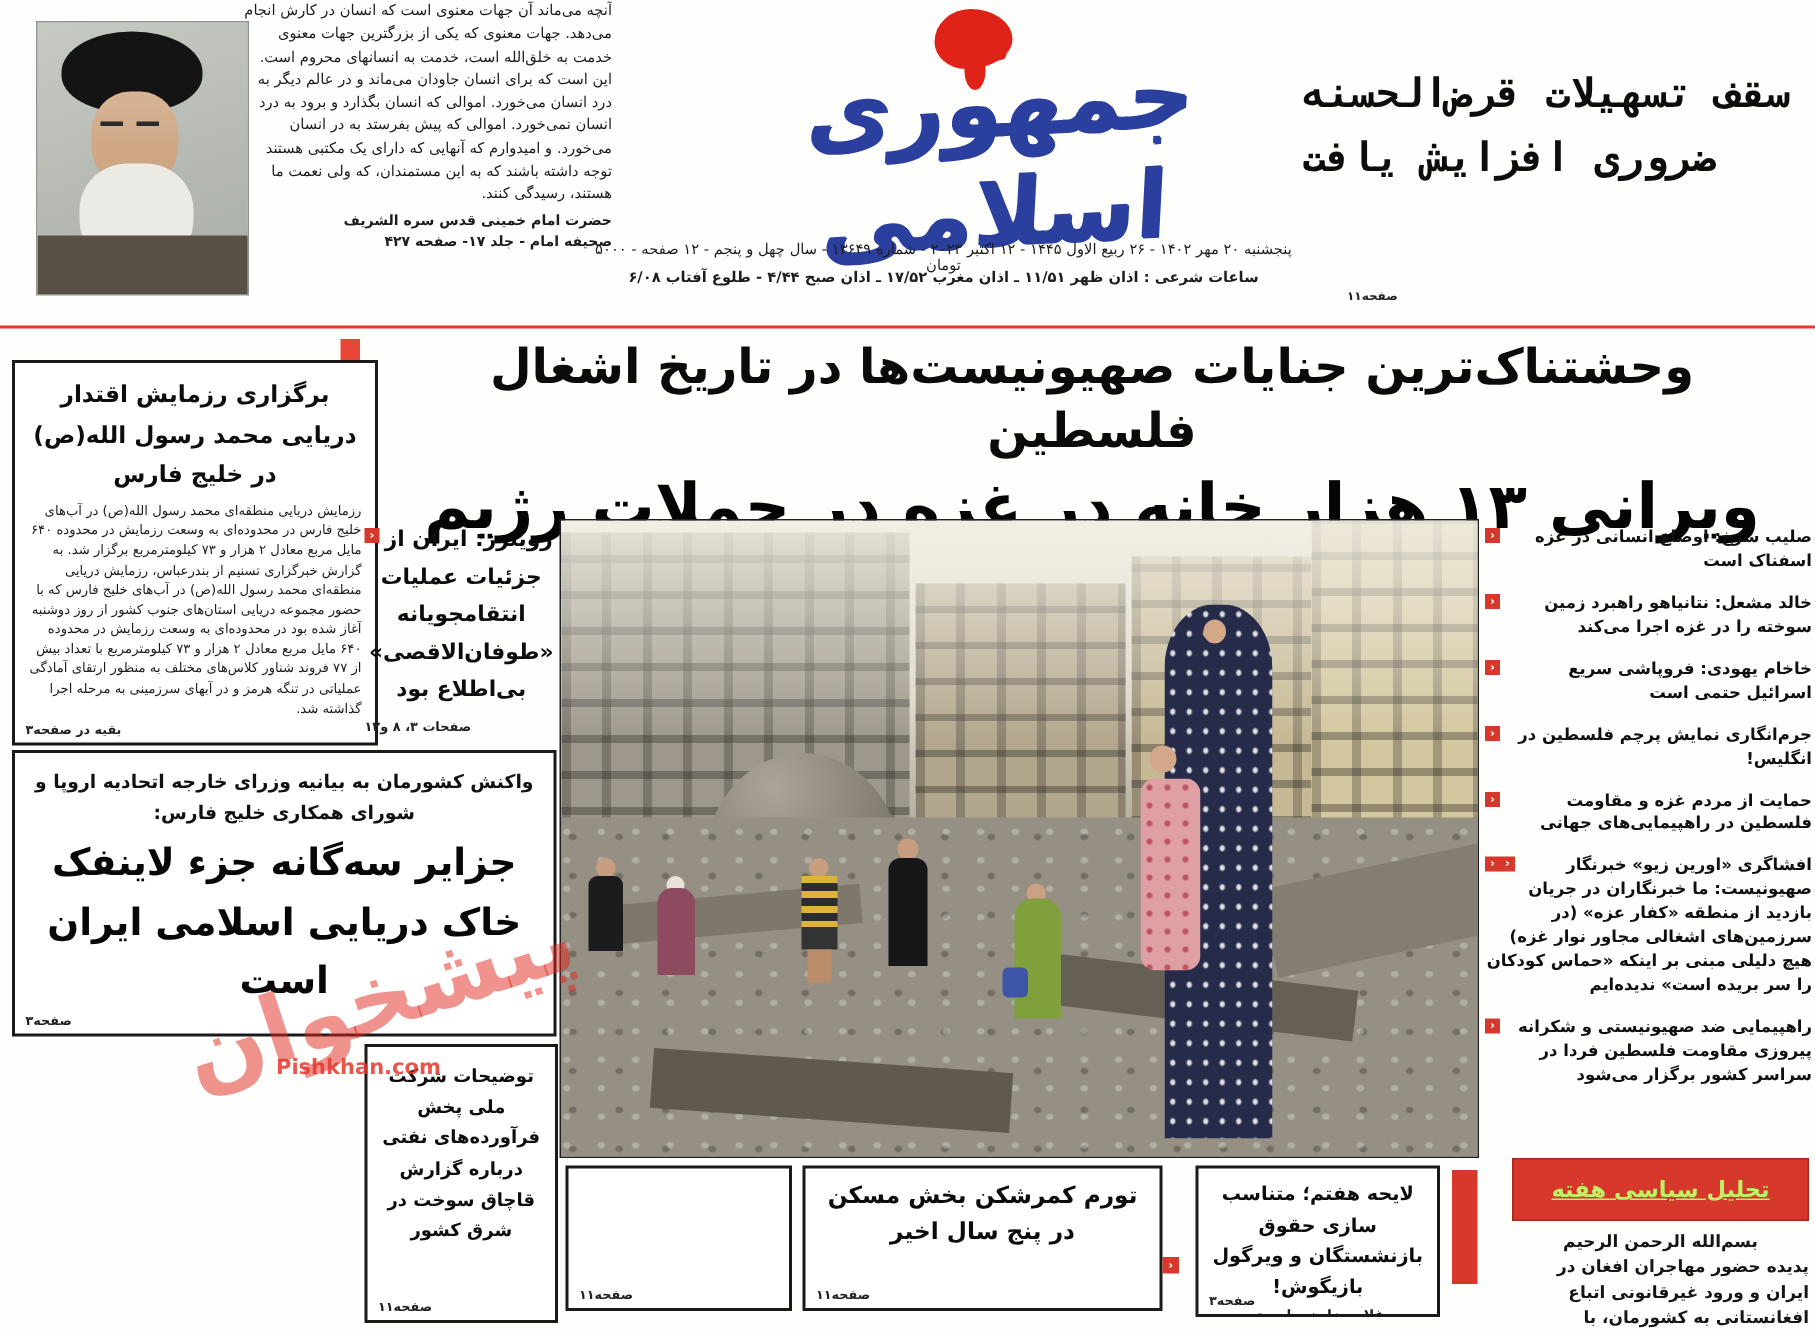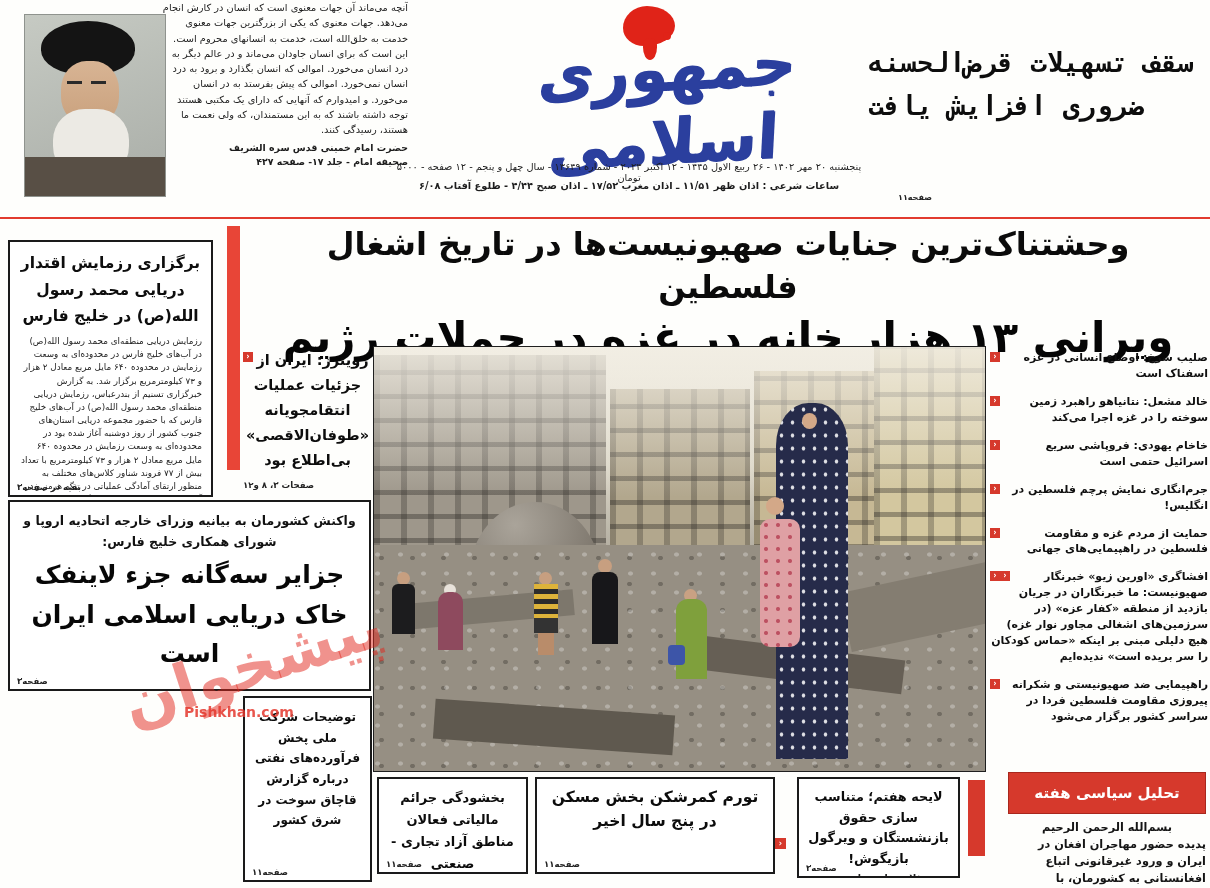--- a/index.html
+++ b/index.html
@@ -40,21 +40,21 @@
   .lead { left:252px; top:223px; width:952px; height:120px; text-align:center; }
   .lead-kicker   { font-size:32px; font-weight:800; line-height:1.35; color:#0b0b0b; }
   .lead-headline { font-size:42px; font-weight:900; line-height:1.3; color:#050505; margin-top:2px; letter-spacing:-1px; }
 
   .redbar { left:227px; top:226px; width:13px; height:244px; background:#e84537; }
 
   
   .nbox { border:2px solid #1a1a1a; background:#fff; overflow:hidden; }
   .pgref { position:absolute; bottom:3px; left:7px; font-size:8.5px; font-weight:bold; color:#222; }
 
-  .navy-box { left:8px; top:240px; width:205px; height:257px; padding:8px 9px 16px; }
+  .navy-box { left:8px; top:240px; width:244px; height:257px; padding:8px 9px 16px; }
   .navy-title { text-align:center; font-size:15.5px; font-weight:bold; line-height:1.72; color:#0d0d0d; }
   .navy-body  { margin-top:5px; font-size:8.8px; line-height:1.5; text-align:right; color:#1d1d1d; }
 
   .reuters { left:243px; top:348px; width:129px; height:132px; }
   .reuters-title { text-align:center; font-size:14.5px; font-weight:bold; line-height:1.72; color:#0d0d0d; }
   .reuters-pages { margin-top:7px; text-align:left; font-size:8.6px; font-weight:bold; color:#222; }
 
   .sq { float:left; width:10px; height:10px; background:#d6392c; color:#fff; font-size:8px; line-height:10px; text-align:center; font-weight:bold; margin-top:4px; }
 
   .islands-box { left:8px; top:500px; width:363px; height:191px; padding:9px 10px 14px; }
@@ -121,21 +121,21 @@
   .bakhshodegi-box .bx-title { font-size:13px; line-height:1.7; }
   .tavarrom-box { left:535px; top:777px; width:240px; height:97px; padding:6px 8px; }
   .tavarrom-box .bx-title { font-size:15.5px; line-height:1.55; }
   .tavarrom-sub { margin-top:4px; text-align:center; font-size:9.3px; font-weight:bold; line-height:1.5; color:#1a1a1a; }
   .mini-sq { left:775px; top:838px; width:11px; height:11px; background:#d6392c; color:#fff; font-size:8px; line-height:11px; text-align:center; font-weight:bold; }
   .layehe-box { left:797px; top:777px; width:163px; height:101px; padding:8px 6px; }
   .layehe-box .bx-title { font-size:12.8px; line-height:1.62; }
   .layehe-byline { margin-top:2px; text-align:center; font-size:9.5px; font-weight:bold; color:#222; }
   .redbar2 { left:968px; top:780px; width:17px; height:76px; background:#d6392c; }
   .tahlil { left:1008px; top:772px; width:198px; height:116px; }
-  .tahlil-head { height:42px; background:#d6392c; border:1px solid #a8271d; color:#ffffff; font-size:15px; font-weight:bold; text-align:center; line-height:40px; }
+  .tahlil-head { height:42px; background:#d6392c; border:1px solid #a8271d; color:#bef264; font-size:15px; font-weight:bold; text-align:center; line-height:40px;text-decoration:underline; }
   .tahlil-body { margin-top:6px; font-size:11.3px; font-weight:bold; line-height:1.5; color:#151515; }
   .tahlil-bism { text-align:center; }
   .tahlil-text { text-align:right; }
 
   
   .wm-fa { left:118px; top:628px; font-size:62px; font-weight:bold; color:rgba(226,38,28,.5); transform:rotate(-18deg); pointer-events:none; }
   .wm-en { left:184px; top:704px; font-size:14px; font-weight:bold; color:rgba(228,55,45,.85); pointer-events:none; font-family:"DejaVu Sans", sans-serif; direction:ltr; }
 </style>
 </head>
 <body>
@@ -273,21 +273,20 @@
       <span class="sq">‹</span>
       <span>افشاگری «اورین زیو» خبرنگار صهیونیست: ما خبرنگاران در جریان بازدید از منطقه «کفار عزه» (در سرزمین‌های اشغالی مجاور نوار غزه) هیچ دلیلی مبنی بر اینکه «حماس کودکان را سر بریده است» ندیده‌ایم</span>
     </div>
     <div class="rail-item">
       <span class="sq">‹</span>
       <span>راهپیمایی ضد صهیونیستی و شکرانه پیروزی مقاومت فلسطین فردا در سراسر کشور برگزار می‌شود</span>
     </div>
   </div>
 
   <div class="abs nbox bakhshodegi-box">
-    <div class="bx-title">بخشودگی جرائم مالیاتی فعالان مناطق آزاد تجاری - صنعتی</div>
     <div class="pgref">صفحه۱۱</div>
   </div>
 
   <div class="abs nbox tavarrom-box">
     <div class="bx-title">تورم کمرشکن بخش مسکن در پنج سال اخیر</div>
     <div class="pgref">صفحه۱۱</div>
   </div>
 
   <div class="abs mini-sq">‹</div>
 

